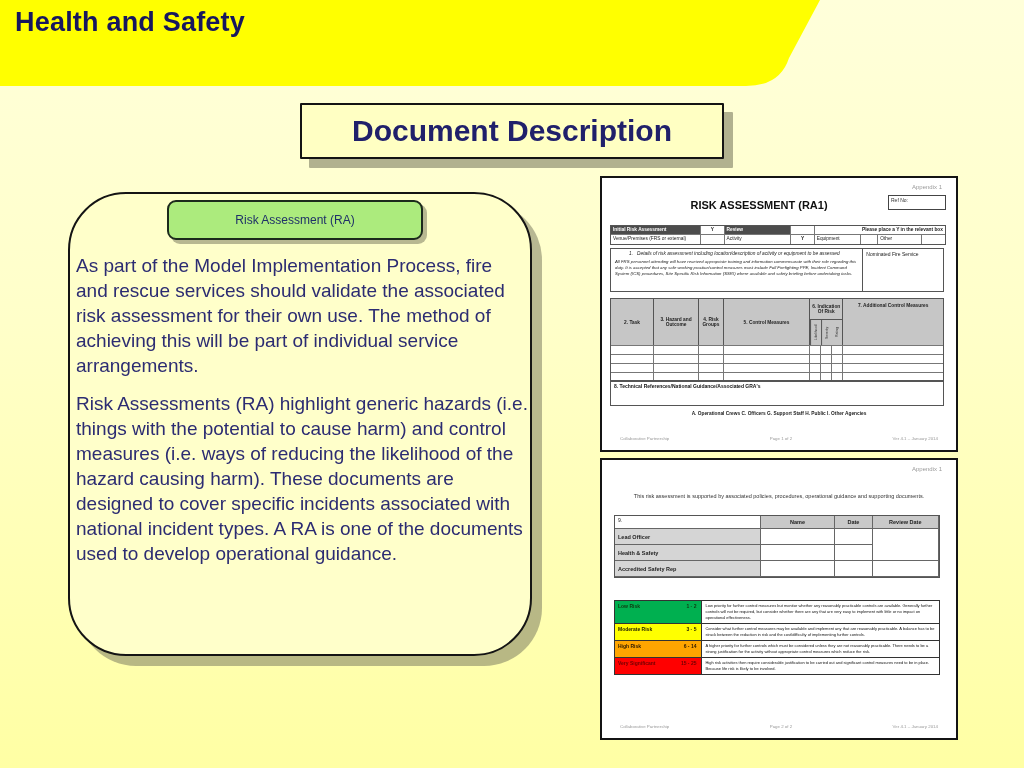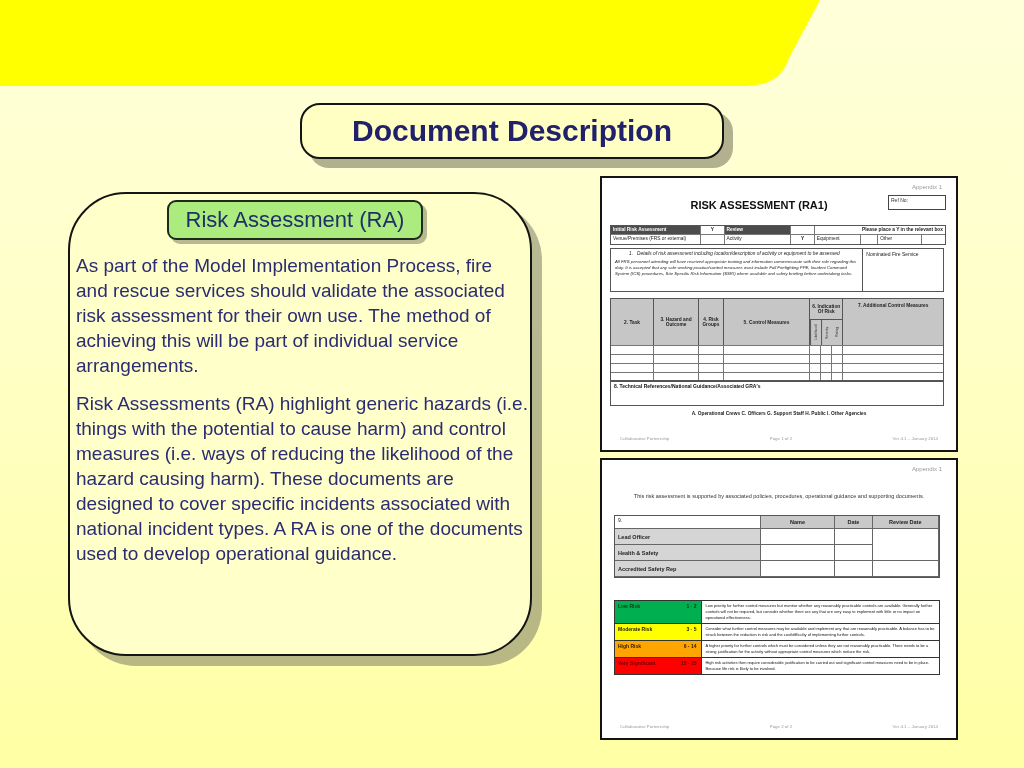--- a/index.html
+++ b/index.html
@@ -7,34 +7,34 @@
   .slide { position:relative; width:1024px; height:768px;
            background:linear-gradient(180deg,#ffffda 0%,#ffffc9 42%,#ffffa4 100%); }
 
   
   .banner-svg { position:absolute; left:0; top:0; }
   .slide-title { position:absolute; left:15px; top:7px; font-size:27px; font-weight:bold;
                  color:#17175e; letter-spacing:.2px; }
 
   
   .dd-box { position:absolute; left:300px; top:103px; width:420px; height:52px;
-            background:#ffffc3; border:2px solid #141414; border-radius:20px;
+            background:#ffffc3; border:2px solid #141414; border-radius:1px;
             box-shadow:9px 9px 0 rgba(125,125,98,.6);
             display:flex; align-items:center; justify-content:center;
             font-size:30px; font-weight:bold; color:#20206b; }
 
   
   .main-panel { position:absolute; left:68px; top:192px; width:460px; height:460px;
                 background:#ffffca; border:2px solid #141414; border-radius:58px;
                 box-shadow:10px 10px 0 rgba(125,125,98,.55); }
   .ra-label { position:absolute; left:167px; top:200px; width:252px; height:36px;
               background:#aceb7d; border:2px solid #1c2a1c; border-radius:9px;
               box-shadow:4px 4px 0 rgba(125,125,98,.55);
               display:flex; align-items:center; justify-content:center;
-              font-size:22px; color:#1f3068; }
+              font-size:12px; color:#1f3068; }
   .panel-text { position:absolute; left:76px; top:253px; width:452px;
                 color:#2c2c72; font-size:19px; line-height:25px; }
   .panel-text p { margin:0 0 13px 0; }
 
   
   .doc { position:absolute; background:#ffffff; border:2px solid #141414; color:#222;
          font-size:5px; }
   .doc1 { left:600px; top:176px; width:354px; height:272px; }
   .doc2 { left:600px; top:458px; width:354px; height:278px; }
   .appendix { position:absolute; top:6px; right:14px; font-size:6px; color:#9a9a9a; }
@@ -115,20 +115,21 @@
   .rdesc { flex:1; font-size:4px; line-height:1.5; padding:2px 3px; color:#111; }
 </style>
 </head>
 <body>
 
 <div class="slide">
 
   <svg class="banner-svg" width="1024" height="90" viewBox="0 0 1024 90">
     <path d="M0,0 H820 L789,58 Q780,86 746,86 H0 Z" fill="#ffff00"></path>
   </svg>
+  <div class="slide-title">Health and Safety</div>
 
   <div class="dd-box">
     <span>Document Description</span>
   </div>
 
   <div class="main-panel"></div>
   <div class="ra-label">
     <span>Risk Assessment (RA)</span>
   </div>
   <div class="panel-text">

